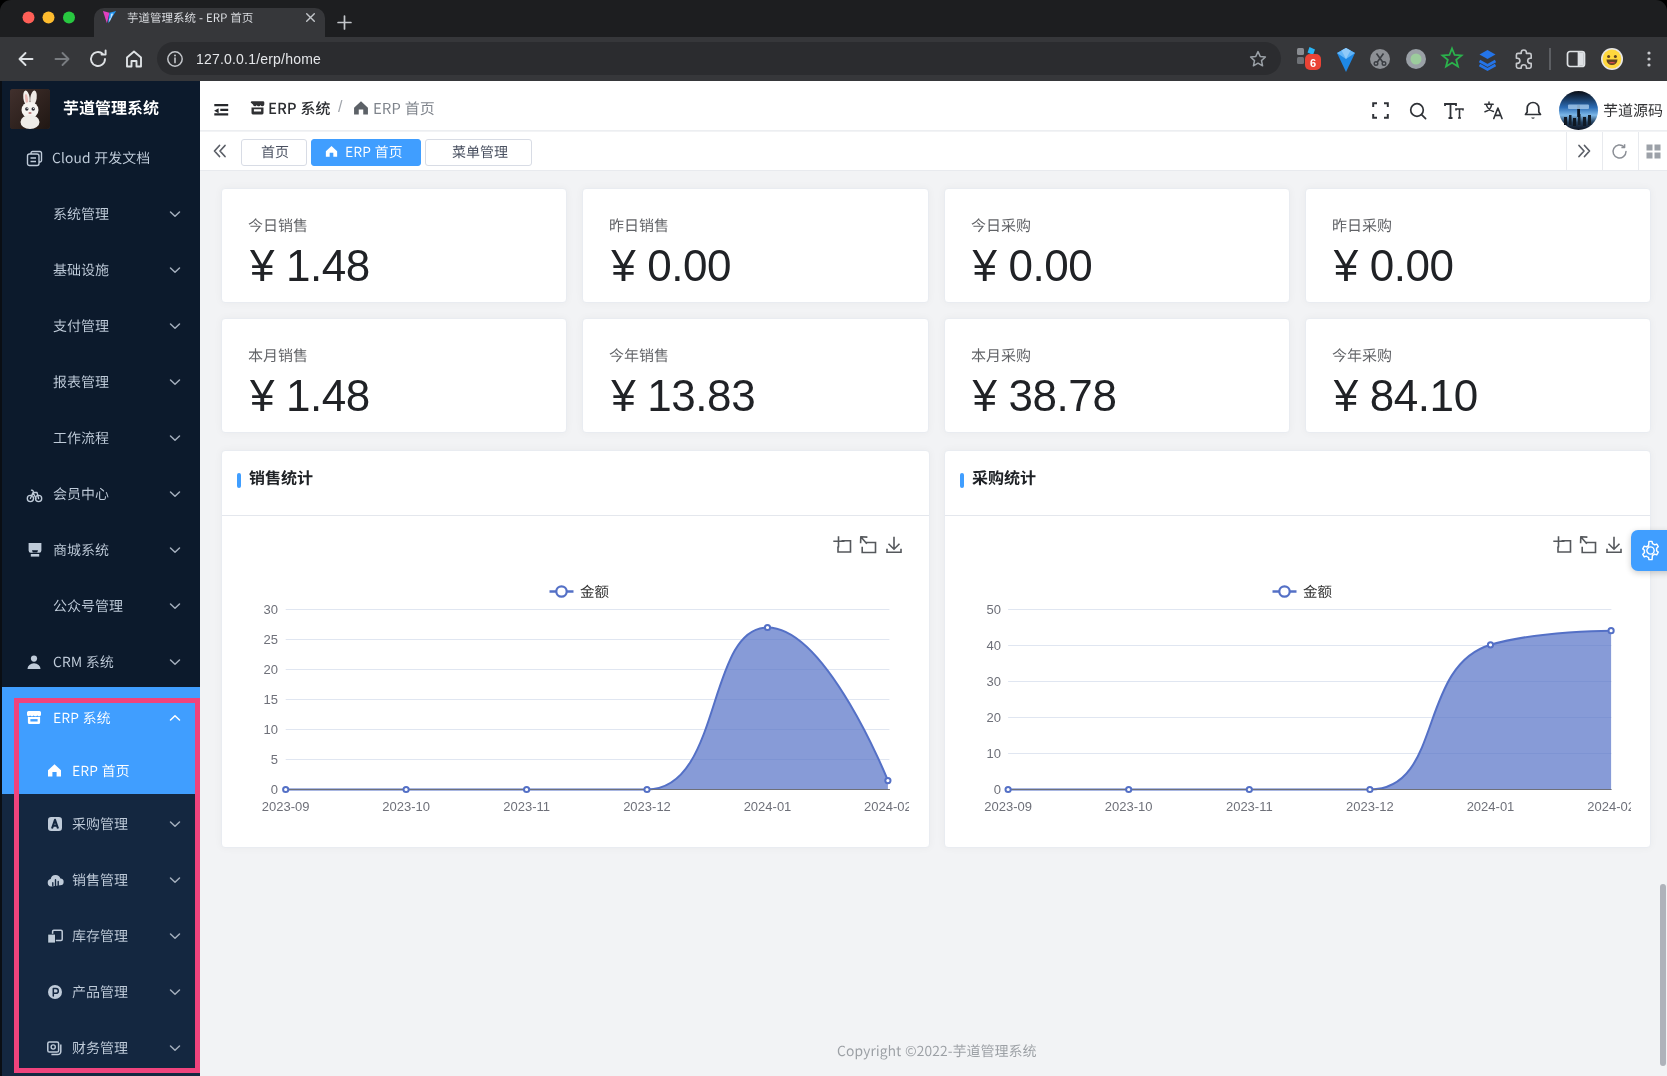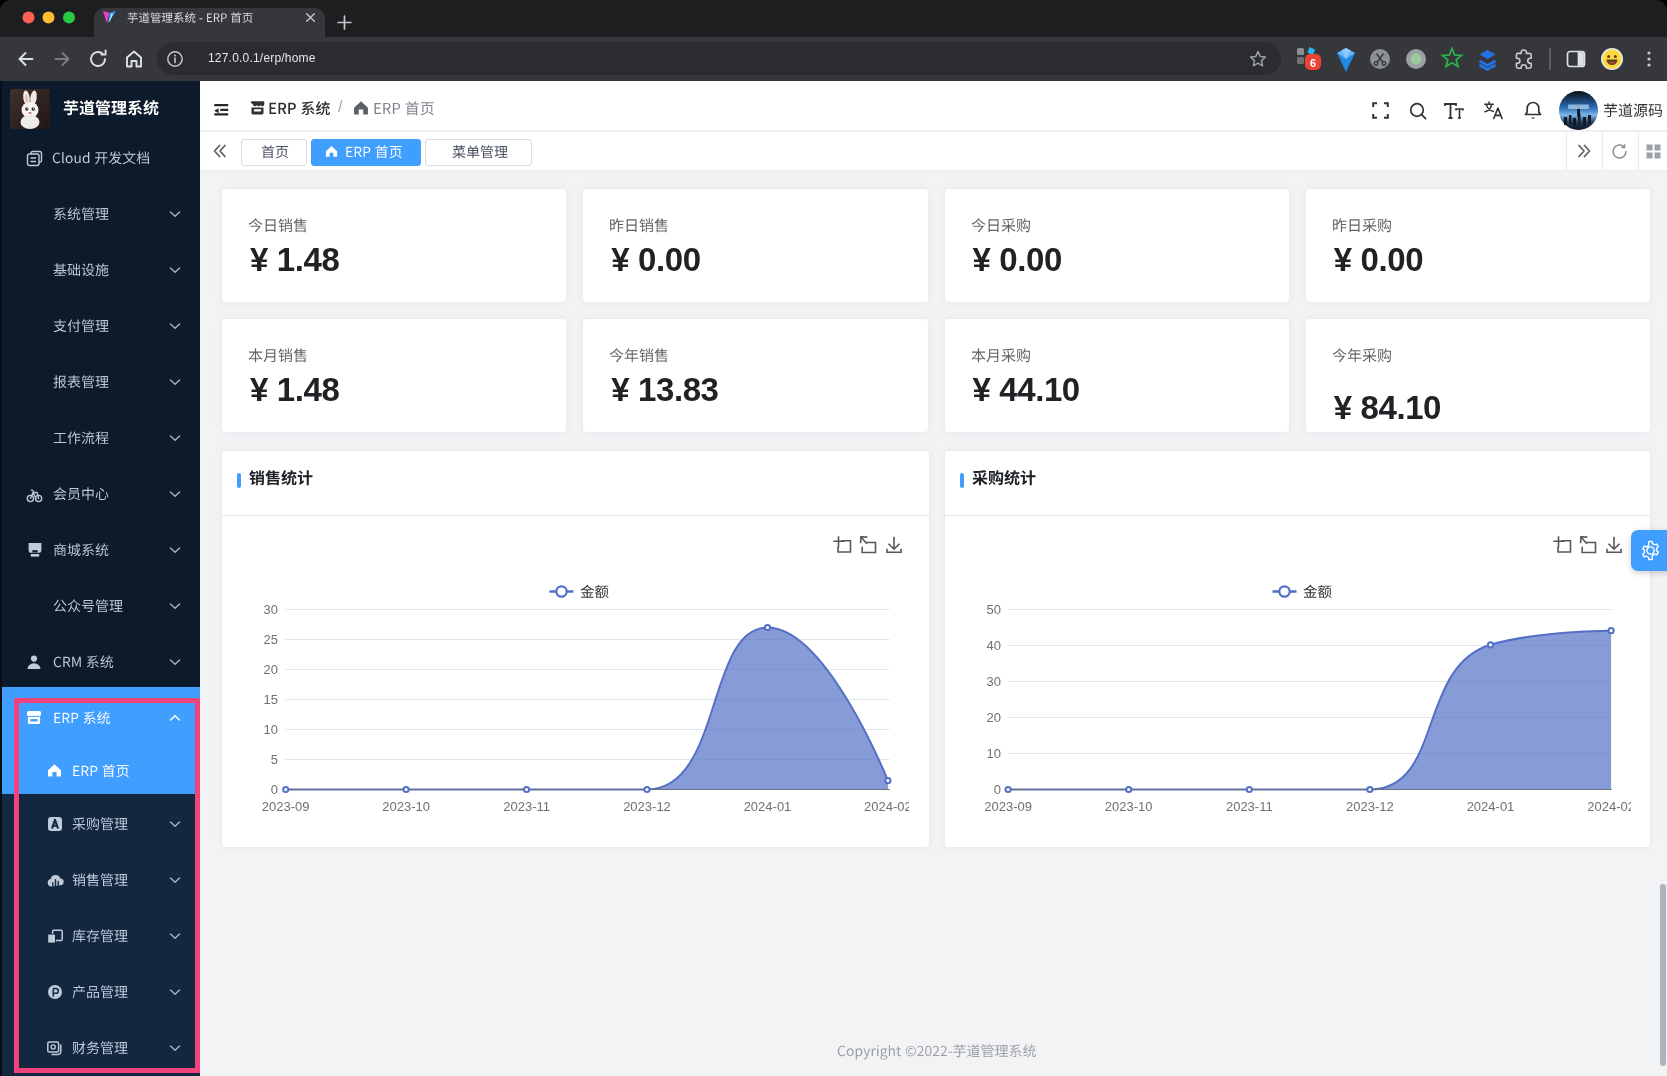--- a/index.html
+++ b/index.html
@@ -13,21 +13,21 @@
 #app{position:absolute;left:0;top:81px;width:1667px;height:995px;background:#f2f3f5}
 #sidebar{position:absolute;left:0;top:0;width:200px;height:995px;background:#0c1a2c}
 #submbg{position:absolute;left:0;top:713px;width:200px;height:282px;background:#142740}
 #bluehl{position:absolute;left:0;top:606px;width:200px;height:107px;background:#409eff}
 #hdr{position:absolute;left:200px;top:0;width:1467px;height:50px;background:#fff;border-bottom:1px solid #eceef1}
 #tags{position:absolute;left:200px;top:51px;width:1467px;height:39px;background:#fff;border-bottom:1px solid #e8eaee}
 .vtsep{position:absolute;top:131.5px;height:39px;width:1px;background:#e8eaee}
 .tag{position:absolute;top:139px;height:27px;border:1px solid #d8dce5;background:#fff;border-radius:3px}
 #content{position:absolute;left:200px;top:90px;width:1467px;height:905px}
 .card{position:absolute;background:#fff;border:1px solid #e9ecf1;border-radius:4px;box-shadow:0 0 8px rgba(0,0,0,.04)}
-.num{position:absolute;font-size:33px;font-weight:700;color:#202226;letter-spacing:-0.4px}
+.num{position:absolute;font-size:44px;font-weight:400;color:#202226;letter-spacing:-0.4px}
 #pink{position:absolute;left:14px;top:698px;width:186px;height:375px;border:5.5px solid #f0437c}
 #gear{position:absolute;left:1631px;top:530px;width:44px;height:41px;background:#409eff;border-radius:7px;box-shadow:0 2px 6px rgba(0,0,0,.2)}
 #sthumb{position:absolute;left:1659.5px;top:884px;width:6px;height:182px;background:#aeb2ba;border-radius:3px}
 .lat{position:absolute;color:#dadce0}
 </style></head><body>
 <div id="win">
     <svg class="ab" style="left:0;top:0" width="90" height="37">
       <circle cx="28.5" cy="17.5" r="6" fill="#ff5f57"></circle>
       <circle cx="48.5" cy="17.5" r="6" fill="#febc2e"></circle>
       <circle cx="69" cy="17.5" r="6" fill="#28c840"></circle>
@@ -60,21 +60,21 @@
     </svg>
     <svg class="ab" style="left:123px;top:48px" width="22" height="22" viewBox="0 0 22 22">
       <path d="M4 9.5 L11 3.5 L18 9.5 V18.5 H13.5 V13 H8.5 V18.5 H4 Z" stroke="#dee1e4" stroke-width="1.9" fill="none" stroke-linecap="round" stroke-linejoin="round"></path>
     </svg>
     <div id="pill"></div>
     <svg class="ab" style="left:166px;top:50px" width="18" height="18" viewBox="0 0 18 18">
       <circle cx="9" cy="9" r="7.2" stroke="#c3c6ca" stroke-width="1.5" fill="none"></circle>
       <path d="M9 8 V12.6" stroke="#c3c6ca" stroke-width="1.6" stroke-linecap="round"></path>
       <circle cx="9" cy="5.4" r="1" fill="#c3c6ca"></circle>
     </svg>
-    <div class="lat" style="left:208px;top:50.5px;font-size:12px;letter-spacing:0.2px;color:#e4e6e9">127.0.0.1/erp/home</div>
+    <div class="lat" style="left:196px;top:50.5px;font-size:14px;letter-spacing:0.2px;color:#e4e6e9">127.0.0.1/erp/home</div>
     <svg class="ab" style="left:1248px;top:49px" width="20" height="20" viewBox="0 0 20 20">
       <path d="M10 2.6 L12.2 7.4 L17.4 8 L13.5 11.6 L14.6 16.8 L10 14.2 L5.4 16.8 L6.5 11.6 L2.6 8 L7.8 7.4 Z" stroke="#9aa0a6" stroke-width="1.5" fill="none" stroke-linejoin="round"></path>
     </svg>
     <svg class="ab" style="left:1294px;top:45px" width="32" height="30" viewBox="0 0 32 30">
       <rect x="3" y="3" width="7" height="7" rx="1.5" fill="#8a8d92"></rect>
       <rect x="3" y="12" width="7" height="7" rx="1.5" fill="#6f7277"></rect>
       <path d="M15.5 2 L21 4.5 L19 10 L13.5 7.5 Z" fill="#29b6f6"></path>
       <rect x="11" y="9" width="16" height="16" rx="5" fill="#ea4335"></rect>
       <text x="19" y="21.5" font-size="11" font-weight="bold" fill="#fff" text-anchor="middle" font-family="Liberation Sans">6</text>
     </svg>
@@ -420,26 +420,26 @@
     <div class="num" style="left:250px;top:371px">¥ 1.48</div>
     <div class="card" style="left:582.25px;top:318px;width:346.25px;height:115px"></div>
     <svg class="ab" style="left:608.25px;top:347.5px" width="62" height="19" viewBox="0 0 62 19">
       <path transform="translate(1,12.96)" d="M5.8 -8C6.8 -7.3 8.1 -6.2 8.7 -5.5L9.5 -6.3C8.9 -7 7.6 -8 6.6 -8.7ZM2.4 -5.2V-4.1H10.8C9.8 -2.7 8.2 -0.8 6.9 0.7L8.1 1.2C9.7 -0.7 11.6 -3.2 12.9 -4.9L12 -5.3L11.8 -5.2ZM7.4 -12.7C5.9 -10.4 3.2 -8.3 0.5 -7.1C0.9 -6.9 1.2 -6.4 1.4 -6.1C3.7 -7.3 5.9 -9 7.5 -10.9C9.2 -9.1 11.6 -7.2 13.6 -6.2C13.8 -6.5 14.2 -7 14.5 -7.2C12.3 -8.2 9.7 -10 8.2 -11.8L8.5 -12.2Z M15.7 -3.3V-2.3H22.7V1.2H23.8V-2.3H29.3V-3.3H23.8V-6.3H28.3V-7.4H23.8V-9.7H28.6V-10.8H19.6C19.9 -11.3 20.1 -11.8 20.3 -12.4L19.2 -12.7C18.4 -10.6 17.2 -8.7 15.8 -7.4C16 -7.3 16.5 -6.9 16.7 -6.7C17.5 -7.5 18.3 -8.5 19 -9.7H22.7V-7.4H18.2V-3.3ZM19.3 -3.3V-6.3H22.7V-3.3Z M36.6 -11.7C37.2 -10.8 37.8 -9.6 38 -8.9L38.9 -9.4C38.7 -10.1 38.1 -11.2 37.5 -12.1ZM43.3 -12.2C42.9 -11.3 42.3 -10.1 41.7 -9.3L42.6 -8.9C43.1 -9.6 43.8 -10.8 44.3 -11.7ZM32.7 -12.6C32.2 -11.2 31.5 -9.9 30.6 -9C30.8 -8.7 31 -8.2 31.1 -7.9C31.6 -8.4 32.1 -9.1 32.5 -9.7H36.1V-10.8H33C33.3 -11.3 33.5 -11.8 33.6 -12.3ZM30.9 -5.2V-4.1H33.1V-1.2C33.1 -0.5 32.6 -0.1 32.4 0.1C32.5 0.3 32.8 0.8 32.9 1C33.1 0.8 33.5 0.5 36.1 -0.9C36 -1.1 35.9 -1.6 35.9 -1.9L34.1 -1V-4.1H36.2V-5.2H34.1V-7.2H35.9V-8.2H31.6V-7.2H33.1V-5.2ZM37.8 -4.7H42.8V-3H37.8ZM37.8 -5.7V-7.3H42.8V-5.7ZM39.8 -12.6V-8.3H36.8V1.2H37.8V-2.1H42.8V-0.2C42.8 -0 42.8 0 42.5 0C42.3 0.1 41.5 0.1 40.7 0C40.9 0.3 41 0.8 41.1 1.1C42.2 1.1 42.9 1.1 43.3 0.9C43.7 0.7 43.9 0.4 43.9 -0.2V-8.3L42.8 -8.3H40.9V-12.6Z M48.8 -12.6C48 -10.9 46.8 -9.3 45.5 -8.2C45.7 -8 46.1 -7.6 46.3 -7.4C46.7 -7.8 47.2 -8.3 47.6 -8.8V-3.8H48.7V-4.4H58.5V-5.3H53.7V-6.4H57.5V-7.2H53.7V-8.3H57.5V-9.1H53.7V-10.1H58.2V-10.9H53.9C53.7 -11.5 53.3 -12.1 53 -12.6L52 -12.3C52.2 -11.9 52.5 -11.4 52.7 -10.9H49.1C49.4 -11.4 49.6 -11.8 49.8 -12.3ZM47.6 -3.3V1.2H48.7V0.5H56.5V1.2H57.6V-3.3ZM48.7 -0.4V-2.4H56.5V-0.4ZM52.6 -8.3V-7.2H48.7V-8.3ZM52.6 -9.1H48.7V-10.1H52.6ZM52.6 -6.4V-5.3H48.7V-6.4Z" fill="#606266"></path>
     </svg>
     <div class="num" style="left:611.25px;top:371px">¥ 13.83</div>
     <div class="card" style="left:943.5px;top:318px;width:346.25px;height:115px"></div>
     <svg class="ab" style="left:969.5px;top:347.5px" width="62" height="19" viewBox="0 0 62 19">
       <path transform="translate(1,12.96)" d="M6.9 -12.6V-9.4H1V-8.3H5.5C4.4 -5.7 2.5 -3.3 0.6 -2.1C0.8 -1.9 1.2 -1.5 1.4 -1.2C3.6 -2.7 5.5 -5.4 6.7 -8.3H6.9V-2.7H3.4V-1.6H6.9V1.2H8.1V-1.6H11.6V-2.7H8.1V-8.3H8.3C9.4 -5.4 11.4 -2.7 13.6 -1.2C13.8 -1.5 14.2 -2 14.5 -2.2C12.4 -3.4 10.5 -5.8 9.4 -8.3H14.1V-9.4H8.1V-12.6Z M18.1 -11.8V-7.2C18.1 -4.8 17.9 -1.7 15.4 0.4C15.7 0.6 16.1 1 16.3 1.2C17.8 -0.1 18.5 -1.8 18.9 -3.5H26.1V-0.5C26.1 -0.1 26 -0 25.7 -0C25.3 -0 24.1 0 22.9 -0C23.1 0.3 23.3 0.8 23.3 1.1C24.9 1.1 25.9 1.1 26.5 0.9C27.1 0.7 27.3 0.3 27.3 -0.5V-11.8ZM19.2 -10.7H26.1V-8.2H19.2ZM19.2 -7.1H26.1V-4.6H19.1C19.2 -5.5 19.2 -6.3 19.2 -7.1Z M42 -10.4C41.5 -9.2 40.5 -7.6 39.8 -6.6L40.7 -6.2C41.5 -7.2 42.4 -8.6 43.1 -9.9ZM32.1 -9.3C32.8 -8.5 33.4 -7.3 33.6 -6.5L34.6 -7C34.4 -7.8 33.8 -8.9 33.1 -9.7ZM36.2 -9.9C36.6 -9 37 -7.9 37.1 -7.1L38.2 -7.5C38.1 -8.2 37.7 -9.4 37.2 -10.2ZM42.4 -12.4C39.8 -11.9 35.2 -11.6 31.4 -11.4C31.5 -11.1 31.6 -10.7 31.6 -10.4C35.6 -10.5 40.2 -10.9 43.3 -11.4ZM30.9 -5.6V-4.5H36C34.6 -2.8 32.5 -1.2 30.5 -0.4C30.8 -0.1 31.2 0.3 31.4 0.6C33.3 -0.3 35.4 -2 36.9 -3.9V1.2H38.1V-3.9C39.5 -2.1 41.7 -0.3 43.6 0.6C43.9 0.3 44.2 -0.1 44.5 -0.4C42.5 -1.2 40.3 -2.8 38.9 -4.5H44.1V-5.6H38.1V-7H36.9V-5.6Z M48.2 -9.5V-5.6C48.2 -3.7 48.1 -1.1 45.6 0.5C45.8 0.6 46.1 0.9 46.2 1.2C48.8 -0.6 49.2 -3.4 49.2 -5.6V-9.5ZM48.9 -1.7C49.6 -0.9 50.5 0.2 51 0.9L51.8 0.3C51.3 -0.4 50.4 -1.5 49.7 -2.3ZM46.2 -11.7V-2.6H47.1V-10.7H50.2V-2.7H51.2V-11.7ZM53.6 -12.6C53.1 -10.7 52.3 -8.8 51.2 -7.5C51.5 -7.4 51.9 -7 52.1 -6.9C52.6 -7.5 53.1 -8.3 53.5 -9.2H57.9C57.7 -2.9 57.5 -0.6 57.1 -0.1C56.9 0.1 56.8 0.1 56.5 0.1C56.2 0.1 55.5 0.1 54.7 0C54.9 0.3 55 0.8 55 1.2C55.8 1.2 56.5 1.2 57 1.2C57.4 1.1 57.8 1 58 0.5C58.6 -0.2 58.8 -2.5 59 -9.6C59 -9.8 59 -10.2 59 -10.2H53.9C54.2 -10.9 54.5 -11.6 54.6 -12.4ZM55 -5.7C55.3 -5.2 55.6 -4.5 55.8 -3.8L53.3 -3.4C53.9 -4.6 54.5 -6.2 54.8 -7.7L53.8 -8C53.5 -6.3 52.8 -4.4 52.6 -3.9C52.4 -3.4 52.2 -3.1 51.9 -3C52.1 -2.7 52.2 -2.2 52.3 -2C52.6 -2.2 53 -2.3 56 -3C56.1 -2.6 56.2 -2.3 56.3 -2L57.1 -2.4C56.9 -3.3 56.4 -4.8 55.9 -6Z" fill="#606266"></path>
     </svg>
-    <div class="num" style="left:972.5px;top:371px">¥ 44.10</div>
+    <div class="num" style="left:972.5px;top:371px">¥ 38.78</div>
     <div class="card" style="left:1304.75px;top:318px;width:346.25px;height:115px"></div>
     <svg class="ab" style="left:1330.75px;top:347.5px" width="62" height="19" viewBox="0 0 62 19">
       <path transform="translate(1,12.96)" d="M5.8 -8C6.8 -7.3 8.1 -6.2 8.7 -5.5L9.5 -6.3C8.9 -7 7.6 -8 6.6 -8.7ZM2.4 -5.2V-4.1H10.8C9.8 -2.7 8.2 -0.8 6.9 0.7L8.1 1.2C9.7 -0.7 11.6 -3.2 12.9 -4.9L12 -5.3L11.8 -5.2ZM7.4 -12.7C5.9 -10.4 3.2 -8.3 0.5 -7.1C0.9 -6.9 1.2 -6.4 1.4 -6.1C3.7 -7.3 5.9 -9 7.5 -10.9C9.2 -9.1 11.6 -7.2 13.6 -6.2C13.8 -6.5 14.2 -7 14.5 -7.2C12.3 -8.2 9.7 -10 8.2 -11.8L8.5 -12.2Z M15.7 -3.3V-2.3H22.7V1.2H23.8V-2.3H29.3V-3.3H23.8V-6.3H28.3V-7.4H23.8V-9.7H28.6V-10.8H19.6C19.9 -11.3 20.1 -11.8 20.3 -12.4L19.2 -12.7C18.4 -10.6 17.2 -8.7 15.8 -7.4C16 -7.3 16.5 -6.9 16.7 -6.7C17.5 -7.5 18.3 -8.5 19 -9.7H22.7V-7.4H18.2V-3.3ZM19.3 -3.3V-6.3H22.7V-3.3Z M42 -10.4C41.5 -9.2 40.5 -7.6 39.8 -6.6L40.7 -6.2C41.5 -7.2 42.4 -8.6 43.1 -9.9ZM32.1 -9.3C32.8 -8.5 33.4 -7.3 33.6 -6.5L34.6 -7C34.4 -7.8 33.8 -8.9 33.1 -9.7ZM36.2 -9.9C36.6 -9 37 -7.9 37.1 -7.1L38.2 -7.5C38.1 -8.2 37.7 -9.4 37.2 -10.2ZM42.4 -12.4C39.8 -11.9 35.2 -11.6 31.4 -11.4C31.5 -11.1 31.6 -10.7 31.6 -10.4C35.6 -10.5 40.2 -10.9 43.3 -11.4ZM30.9 -5.6V-4.5H36C34.6 -2.8 32.5 -1.2 30.5 -0.4C30.8 -0.1 31.2 0.3 31.4 0.6C33.3 -0.3 35.4 -2 36.9 -3.9V1.2H38.1V-3.9C39.5 -2.1 41.7 -0.3 43.6 0.6C43.9 0.3 44.2 -0.1 44.5 -0.4C42.5 -1.2 40.3 -2.8 38.9 -4.5H44.1V-5.6H38.1V-7H36.9V-5.6Z M48.2 -9.5V-5.6C48.2 -3.7 48.1 -1.1 45.6 0.5C45.8 0.6 46.1 0.9 46.2 1.2C48.8 -0.6 49.2 -3.4 49.2 -5.6V-9.5ZM48.9 -1.7C49.6 -0.9 50.5 0.2 51 0.9L51.8 0.3C51.3 -0.4 50.4 -1.5 49.7 -2.3ZM46.2 -11.7V-2.6H47.1V-10.7H50.2V-2.7H51.2V-11.7ZM53.6 -12.6C53.1 -10.7 52.3 -8.8 51.2 -7.5C51.5 -7.4 51.9 -7 52.1 -6.9C52.6 -7.5 53.1 -8.3 53.5 -9.2H57.9C57.7 -2.9 57.5 -0.6 57.1 -0.1C56.9 0.1 56.8 0.1 56.5 0.1C56.2 0.1 55.5 0.1 54.7 0C54.9 0.3 55 0.8 55 1.2C55.8 1.2 56.5 1.2 57 1.2C57.4 1.1 57.8 1 58 0.5C58.6 -0.2 58.8 -2.5 59 -9.6C59 -9.8 59 -10.2 59 -10.2H53.9C54.2 -10.9 54.5 -11.6 54.6 -12.4ZM55 -5.7C55.3 -5.2 55.6 -4.5 55.8 -3.8L53.3 -3.4C53.9 -4.6 54.5 -6.2 54.8 -7.7L53.8 -8C53.5 -6.3 52.8 -4.4 52.6 -3.9C52.4 -3.4 52.2 -3.1 51.9 -3C52.1 -2.7 52.2 -2.2 52.3 -2C52.6 -2.2 53 -2.3 56 -3C56.1 -2.6 56.2 -2.3 56.3 -2L57.1 -2.4C56.9 -3.3 56.4 -4.8 55.9 -6Z" fill="#606266"></path>
     </svg>
-    <div class="num" style="left:1333.75px;top:389px">¥ 84.10</div>
+    <div class="num" style="left:1333.75px;top:371px">¥ 84.10</div>
     <div class="card" style="left:221px;top:450px;width:708.5px;height:398px"></div>
     <div class="card" style="left:943.5px;top:450px;width:707.5px;height:398px"></div>
     <div class="ab" style="left:237px;top:473px;width:4px;height:15px;background:#409eff;border-radius:2px"></div>
     <div class="ab" style="left:959.5px;top:473px;width:4px;height:15px;background:#409eff;border-radius:2px"></div>
     <svg class="ab" style="left:248px;top:470px" width="66" height="20" viewBox="0 0 66 20">
       <path transform="translate(1,13.82)" d="M6.8 -12.4C7.4 -11.5 7.9 -10.2 8.1 -9.4L9.7 -10.3C9.5 -11.1 8.9 -12.2 8.3 -13.1ZM13.8 -13.2C13.4 -12.3 12.8 -11 12.4 -10.2L13.9 -9.5C14.4 -10.3 14.9 -11.5 15.4 -12.5ZM0.9 -5.8V-4H2.9V-1.6C2.9 -0.9 2.4 -0.4 2.1 -0.2C2.4 0.2 2.8 0.9 2.9 1.4C3.2 1.1 3.7 0.8 6.6 -0.7C6.5 -1.1 6.3 -1.9 6.3 -2.4L4.6 -1.6V-4H6.6V-5.8H4.6V-7.3H6.3V-9.1H2C2.3 -9.4 2.5 -9.7 2.8 -10H6.6V-11.9H3.7C3.9 -12.3 4.1 -12.7 4.2 -13.1L2.6 -13.6C2.1 -12.1 1.3 -10.8 0.3 -9.9C0.6 -9.5 1 -8.5 1.2 -8.1L1.7 -8.6V-7.3H2.9V-5.8ZM8.8 -4.5H13.2V-3.3H8.8ZM8.8 -6.2V-7.3H13.2V-6.2ZM10.2 -13.6V-9.1H7.1V1.4H8.8V-1.7H13.2V-0.7C13.2 -0.5 13.1 -0.4 12.9 -0.4C12.7 -0.4 11.9 -0.4 11.2 -0.4C11.4 0.1 11.7 0.8 11.7 1.3C12.9 1.3 13.7 1.3 14.2 1C14.8 0.7 14.9 0.2 14.9 -0.6V-9.1L13.2 -9.1H11.9V-13.6Z M19.9 -13.7C19.1 -11.9 17.7 -10 16.3 -8.9C16.7 -8.5 17.4 -7.7 17.6 -7.4C18 -7.7 18.3 -8 18.6 -8.4V-4H20.5V-4.5H30.7V-6H25.7V-6.7H29.5V-8H25.7V-8.7H29.5V-9.9H25.7V-10.6H30.3V-12H25.9C25.7 -12.5 25.3 -13.1 25.1 -13.6L23.3 -13.1C23.5 -12.8 23.6 -12.4 23.8 -12H21.1C21.3 -12.3 21.5 -12.7 21.7 -13.1ZM18.5 -3.7V1.5H20.5V0.8H27.8V1.5H29.8V-3.7ZM20.5 -0.7V-2.2H27.8V-0.7ZM23.9 -8.7V-8H20.5V-8.7ZM23.9 -9.9H20.5V-10.6H23.9ZM23.9 -6.7V-6H20.5V-6.7Z M42.9 -5.5V-1C42.9 0.6 43.2 1.2 44.7 1.2C44.9 1.2 45.5 1.2 45.8 1.2C47 1.2 47.4 0.4 47.6 -2.1C47.1 -2.2 46.3 -2.5 46 -2.8C45.9 -0.8 45.8 -0.4 45.6 -0.4C45.5 -0.4 45.1 -0.4 45 -0.4C44.8 -0.4 44.8 -0.5 44.8 -1V-5.5ZM39.9 -5.5C39.8 -2.8 39.6 -1.1 37.1 -0.1C37.5 0.3 38.1 1 38.3 1.5C41.2 0.2 41.6 -2.1 41.8 -5.5ZM32.5 -1.1 33 0.8C34.5 0.2 36.5 -0.6 38.3 -1.3L38 -2.9C36 -2.2 33.9 -1.5 32.5 -1.1ZM41.3 -13.2C41.5 -12.7 41.8 -12 41.9 -11.5H38.4V-9.8H40.9C40.2 -8.9 39.4 -7.9 39.1 -7.6C38.8 -7.3 38.3 -7.2 38 -7.1C38.1 -6.7 38.4 -5.7 38.5 -5.2C39.1 -5.5 39.9 -5.6 45.3 -6.2C45.5 -5.7 45.7 -5.4 45.9 -5L47.5 -5.9C47 -6.9 46 -8.4 45.2 -9.5L43.7 -8.8C44 -8.4 44.2 -8 44.4 -7.6L41.3 -7.4C41.9 -8.1 42.5 -9 43.1 -9.8H47.3V-11.5H42.9L43.9 -11.8C43.7 -12.3 43.4 -13.1 43.1 -13.7ZM33 -6.6C33.2 -6.7 33.6 -6.8 34.8 -7C34.4 -6.3 34 -5.8 33.7 -5.5C33.2 -4.9 32.9 -4.6 32.4 -4.5C32.7 -4 33 -3.1 33.1 -2.7C33.5 -3 34.2 -3.2 38 -4.1C37.9 -4.5 37.9 -5.2 38 -5.8L35.8 -5.3C36.8 -6.5 37.7 -8 38.5 -9.4L36.8 -10.4C36.6 -9.8 36.3 -9.3 36 -8.7L34.8 -8.6C35.7 -9.9 36.5 -11.4 37.1 -12.8L35.2 -13.7C34.6 -11.9 33.6 -10 33.3 -9.5C32.9 -9 32.6 -8.6 32.3 -8.5C32.5 -8 32.9 -7 33 -6.6Z M49.8 -12.2C50.8 -11.4 51.9 -10.4 52.5 -9.7L53.8 -11.1C53.2 -11.7 52 -12.8 51.1 -13.4ZM48.6 -8.7V-6.8H50.9V-1.9C50.9 -1.2 50.4 -0.7 50.1 -0.4C50.4 -0 50.9 0.9 51 1.4C51.3 1 51.9 0.5 55.1 -1.8C54.9 -2.2 54.6 -3.1 54.5 -3.6L52.9 -2.5V-8.7ZM57.7 -13.5V-8.5H53.9V-6.5H57.7V1.4H59.8V-6.5H63.5V-8.5H59.8V-13.5Z" fill="#1f2226"></path>
     </svg>
     <svg class="ab" style="left:970.5px;top:470px" width="66" height="20" viewBox="0 0 66 20">
       <path transform="translate(1,13.82)" d="M12.4 -11.1C11.9 -9.8 11 -8.2 10.2 -7.2L11.8 -6.4C12.6 -7.4 13.6 -8.9 14.4 -10.3ZM2 -9.6C2.7 -8.7 3.3 -7.5 3.5 -6.7L5.2 -7.4C5 -8.2 4.3 -9.4 3.7 -10.3ZM13 -13.5C10 -13 5.3 -12.6 1.1 -12.5C1.3 -12 1.6 -11.2 1.6 -10.7C5.8 -10.8 10.8 -11.1 14.5 -11.8ZM0.9 -6.1V-4.2H5.5C4.2 -2.8 2.2 -1.5 0.3 -0.8C0.8 -0.4 1.5 0.4 1.8 1C3.6 0.1 5.5 -1.3 6.9 -3V1.4H9V-3.1C10.4 -1.4 12.3 0 14.2 0.9C14.5 0.4 15.2 -0.4 15.6 -0.8C13.7 -1.6 11.8 -2.8 10.4 -4.2H15.2V-6.1H9V-7.5H7.5L9.1 -8C9 -8.8 8.5 -10 8 -10.8L6.3 -10.2C6.7 -9.4 7.1 -8.2 7.2 -7.5H6.9V-6.1Z M19.2 -10.1V-5.8C19.2 -3.9 19 -1.2 16.5 0.2C16.8 0.5 17.3 1 17.5 1.3C20.2 -0.5 20.7 -3.5 20.7 -5.8V-10.1ZM20 -1.7C20.8 -0.8 21.8 0.4 22.3 1.2L23.6 0.2C23.1 -0.5 22 -1.8 21.3 -2.6ZM26.7 -5.9C26.8 -5.4 27 -4.8 27.2 -4.2L25.5 -3.9C26.1 -5.1 26.6 -6.6 27 -8L25.2 -8.5C24.9 -6.7 24.2 -4.8 24 -4.3C23.8 -3.8 23.5 -3.4 23.3 -3.4C23.5 -2.9 23.7 -2.1 23.8 -1.8C24.2 -2 24.7 -2.2 27.5 -2.8L27.6 -2L29 -2.5C28.9 -1.5 28.8 -1 28.6 -0.8C28.4 -0.5 28.3 -0.5 28 -0.5C27.7 -0.5 27 -0.5 26.2 -0.5C26.5 0 26.7 0.8 26.8 1.4C27.6 1.4 28.4 1.4 28.9 1.3C29.5 1.2 29.9 1 30.3 0.4C30.8 -0.4 31 -3 31.2 -10.3C31.2 -10.5 31.2 -11.2 31.2 -11.2H26C26.3 -11.9 26.5 -12.5 26.6 -13.2L24.8 -13.6C24.4 -11.8 23.7 -9.9 22.8 -8.7V-12.7H17V-2.9H18.5V-11H21.3V-3H22.8V-8.2C23.2 -7.9 23.8 -7.4 24.1 -7.1C24.5 -7.8 25 -8.6 25.3 -9.5H29.3C29.2 -6.3 29.2 -4.1 29 -2.7C28.8 -3.7 28.4 -5.2 28 -6.3Z M42.9 -5.5V-1C42.9 0.6 43.2 1.2 44.7 1.2C44.9 1.2 45.5 1.2 45.8 1.2C47 1.2 47.4 0.4 47.6 -2.1C47.1 -2.2 46.3 -2.5 46 -2.8C45.9 -0.8 45.8 -0.4 45.6 -0.4C45.5 -0.4 45.1 -0.4 45 -0.4C44.8 -0.4 44.8 -0.5 44.8 -1V-5.5ZM39.9 -5.5C39.8 -2.8 39.6 -1.1 37.1 -0.1C37.5 0.3 38.1 1 38.3 1.5C41.2 0.2 41.6 -2.1 41.8 -5.5ZM32.5 -1.1 33 0.8C34.5 0.2 36.5 -0.6 38.3 -1.3L38 -2.9C36 -2.2 33.9 -1.5 32.5 -1.1ZM41.3 -13.2C41.5 -12.7 41.8 -12 41.9 -11.5H38.4V-9.8H40.9C40.2 -8.9 39.4 -7.9 39.1 -7.6C38.8 -7.3 38.3 -7.2 38 -7.1C38.1 -6.7 38.4 -5.7 38.5 -5.2C39.1 -5.5 39.9 -5.6 45.3 -6.2C45.5 -5.7 45.7 -5.4 45.9 -5L47.5 -5.9C47 -6.9 46 -8.4 45.2 -9.5L43.7 -8.8C44 -8.4 44.2 -8 44.4 -7.6L41.3 -7.4C41.9 -8.1 42.5 -9 43.1 -9.8H47.3V-11.5H42.9L43.9 -11.8C43.7 -12.3 43.4 -13.1 43.1 -13.7ZM33 -6.6C33.2 -6.7 33.6 -6.8 34.8 -7C34.4 -6.3 34 -5.8 33.7 -5.5C33.2 -4.9 32.9 -4.6 32.4 -4.5C32.7 -4 33 -3.1 33.1 -2.7C33.5 -3 34.2 -3.2 38 -4.1C37.9 -4.5 37.9 -5.2 38 -5.8L35.8 -5.3C36.8 -6.5 37.7 -8 38.5 -9.4L36.8 -10.4C36.6 -9.8 36.3 -9.3 36 -8.7L34.8 -8.6C35.7 -9.9 36.5 -11.4 37.1 -12.8L35.2 -13.7C34.6 -11.9 33.6 -10 33.3 -9.5C32.9 -9 32.6 -8.6 32.3 -8.5C32.5 -8 32.9 -7 33 -6.6Z M49.8 -12.2C50.8 -11.4 51.9 -10.4 52.5 -9.7L53.8 -11.1C53.2 -11.7 52 -12.8 51.1 -13.4ZM48.6 -8.7V-6.8H50.9V-1.9C50.9 -1.2 50.4 -0.7 50.1 -0.4C50.4 -0 50.9 0.9 51 1.4C51.3 1 51.9 0.5 55.1 -1.8C54.9 -2.2 54.6 -3.1 54.5 -3.6L52.9 -2.5V-8.7ZM57.7 -13.5V-8.5H53.9V-6.5H57.7V1.4H59.8V-6.5H63.5V-8.5H59.8V-13.5Z" fill="#1f2226"></path>
     </svg>

